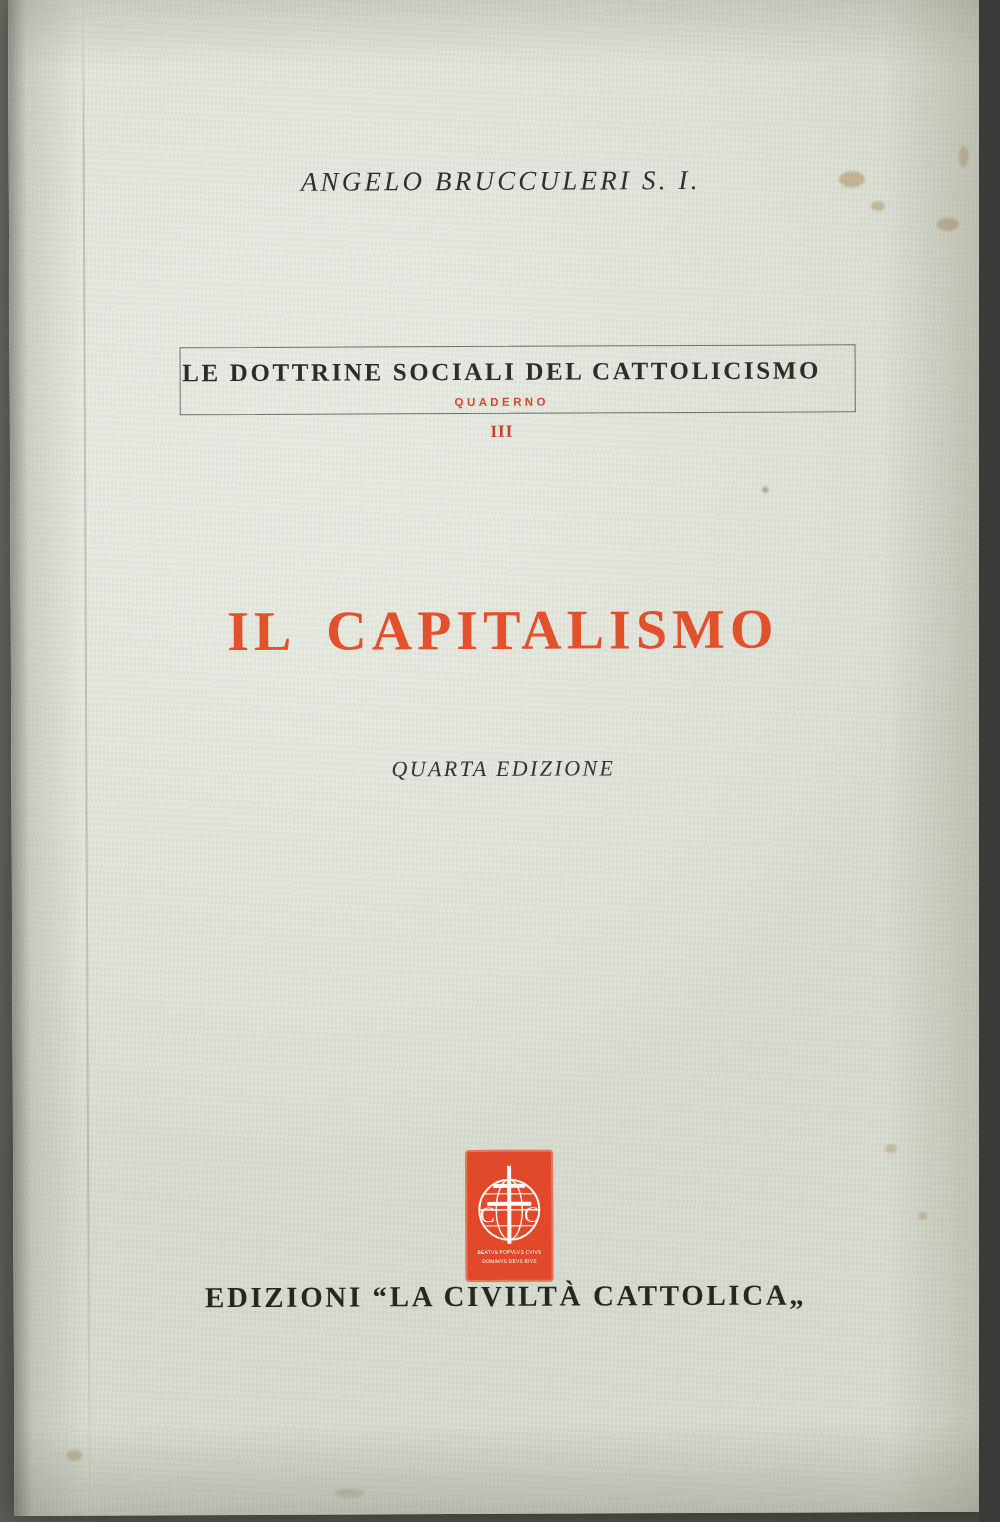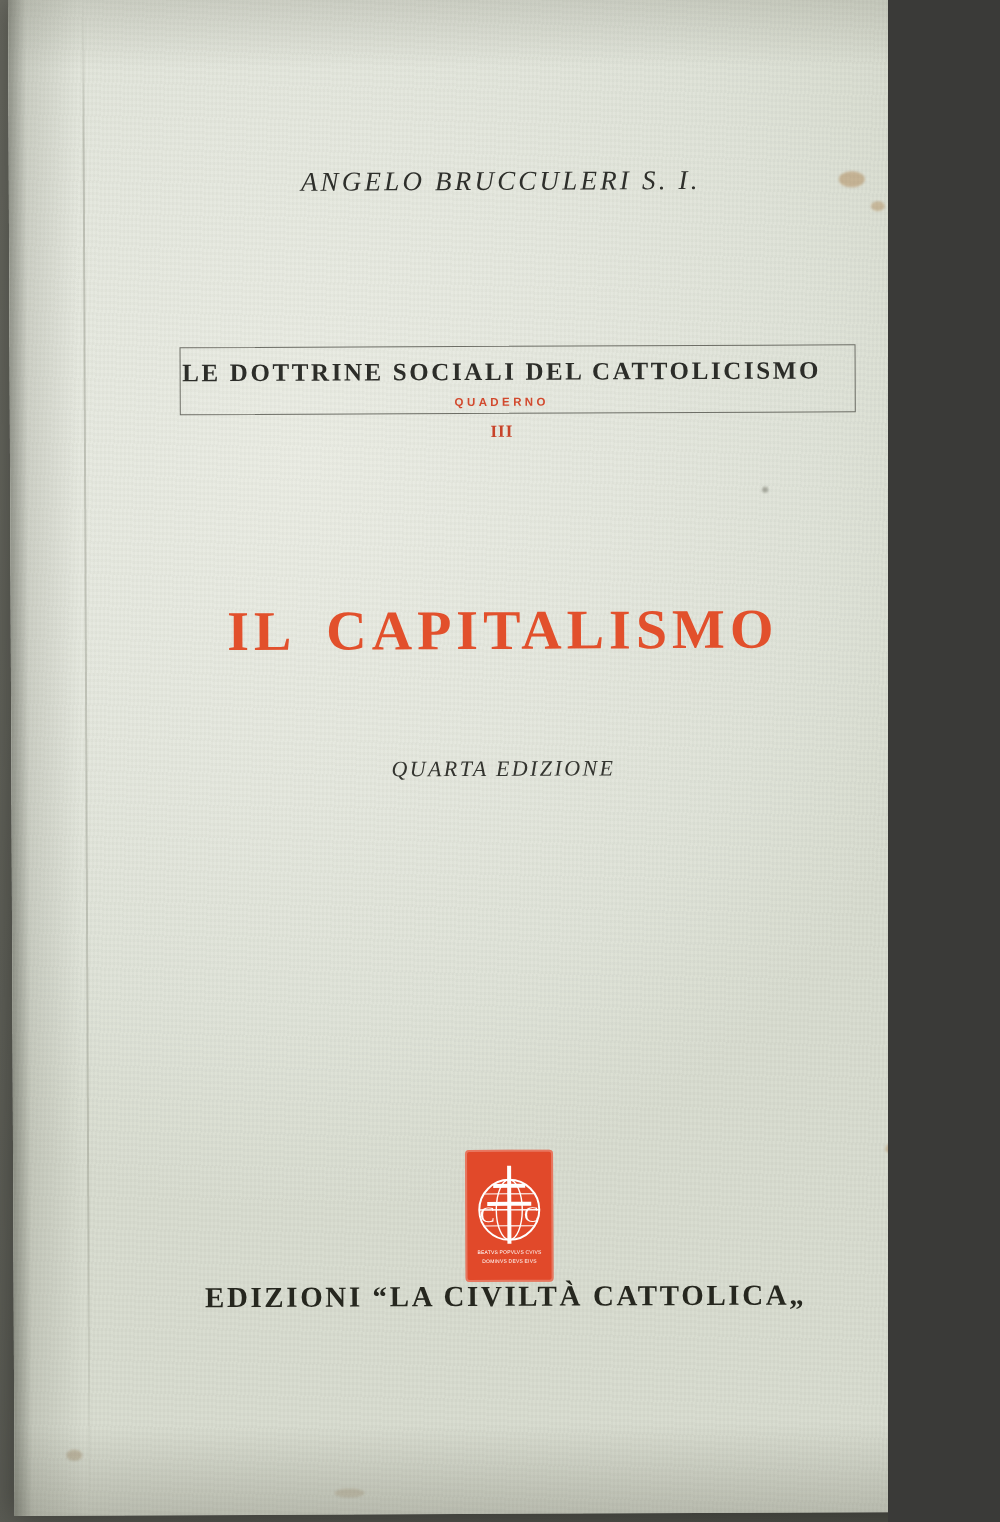--- a/index.html
+++ b/index.html
@@ -2,21 +2,21 @@
 <html><head>
 <meta charset="utf-8">
 <style>
   html, body {
     margin: 0;
     padding: 0;
     background: #3a3a38;
   }
   #page {
     position: relative;
-    width: 888px;
+    width: 979px;
     height: 1522px;
     overflow: hidden;
     background: #5d5e57;
     font-family: "Liberation Serif", serif;
   }
 
   
   .photo-bg {
     position: absolute;
     inset: 0;

